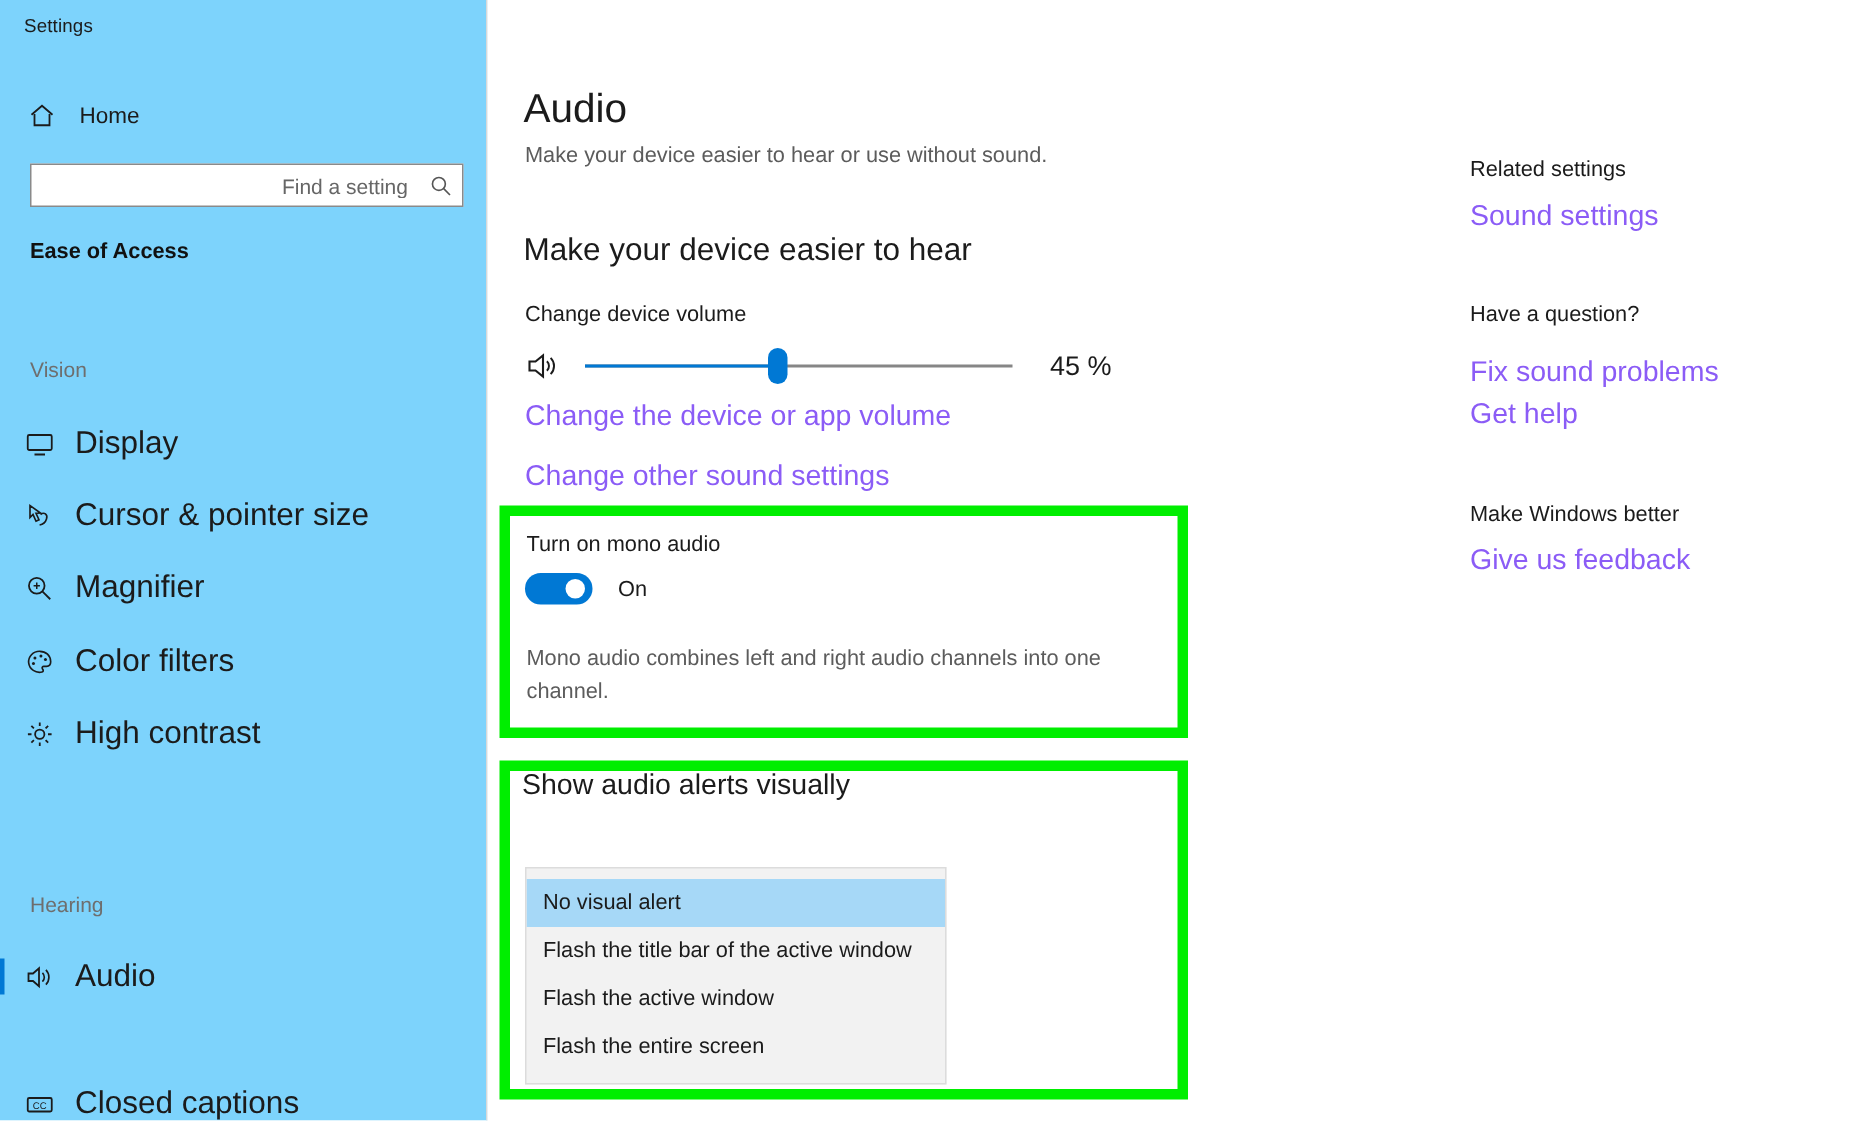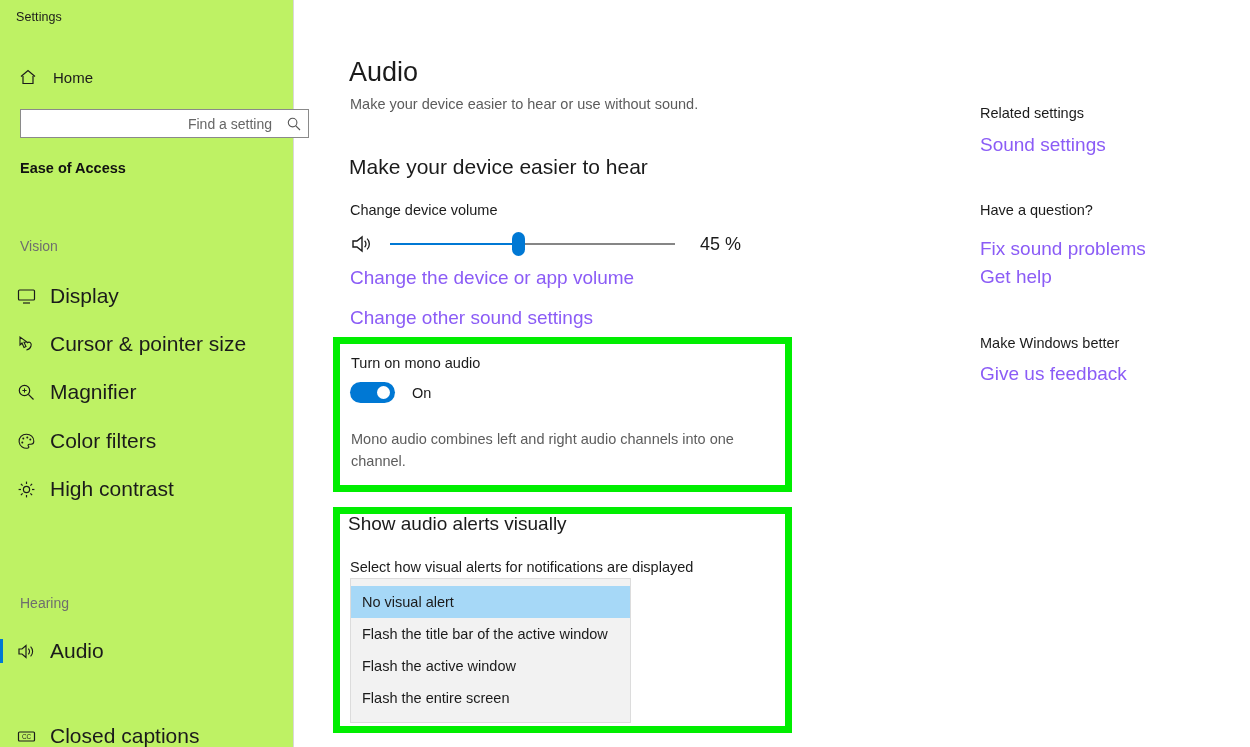--- a/index.html
+++ b/index.html
@@ -12,22 +12,22 @@
   #app {
     position: relative;
     width: 1250px; height: 747px;
     background: #ffffff;
   }
 
   
   #sidebar {
     position: absolute;
     left: 0; top: 0;
-    width: 294px; height: 747px;
-    background: #bef264;
+    width: 325px; height: 747px;
+    background: #7dd3fc;
     border-right: 1px solid #d8d8d8;
   }
   #settings-title {
     position: absolute;
     left: 16px; top: 10px;
     font-size: 12.5px;
     color: #1b1b1b;
     letter-spacing: .1px;
   }
   #home-row {
@@ -469,21 +469,20 @@
     <span class="toggle">
       <span class="knob"></span>
     </span>
     <span id="toggle-state">On</span>
   </div>
   <div id="mono-desc">Mono audio combines left and right audio channels into one channel.</div>
 
   <div class="green-box" id="green-box-2"></div>
 
   <div id="sec2-title">Show audio alerts visually</div>
-  <div id="sec2-sub">Select how visual alerts for notifications are displayed</div>
 
   <div id="alert-listbox">
     <div class="listitem selected">No visual alert</div>
     <div class="listitem">Flash the title bar of the active window</div>
     <div class="listitem">Flash the active window</div>
     <div class="listitem">Flash the entire screen</div>
   </div>
 
 </div>
 

